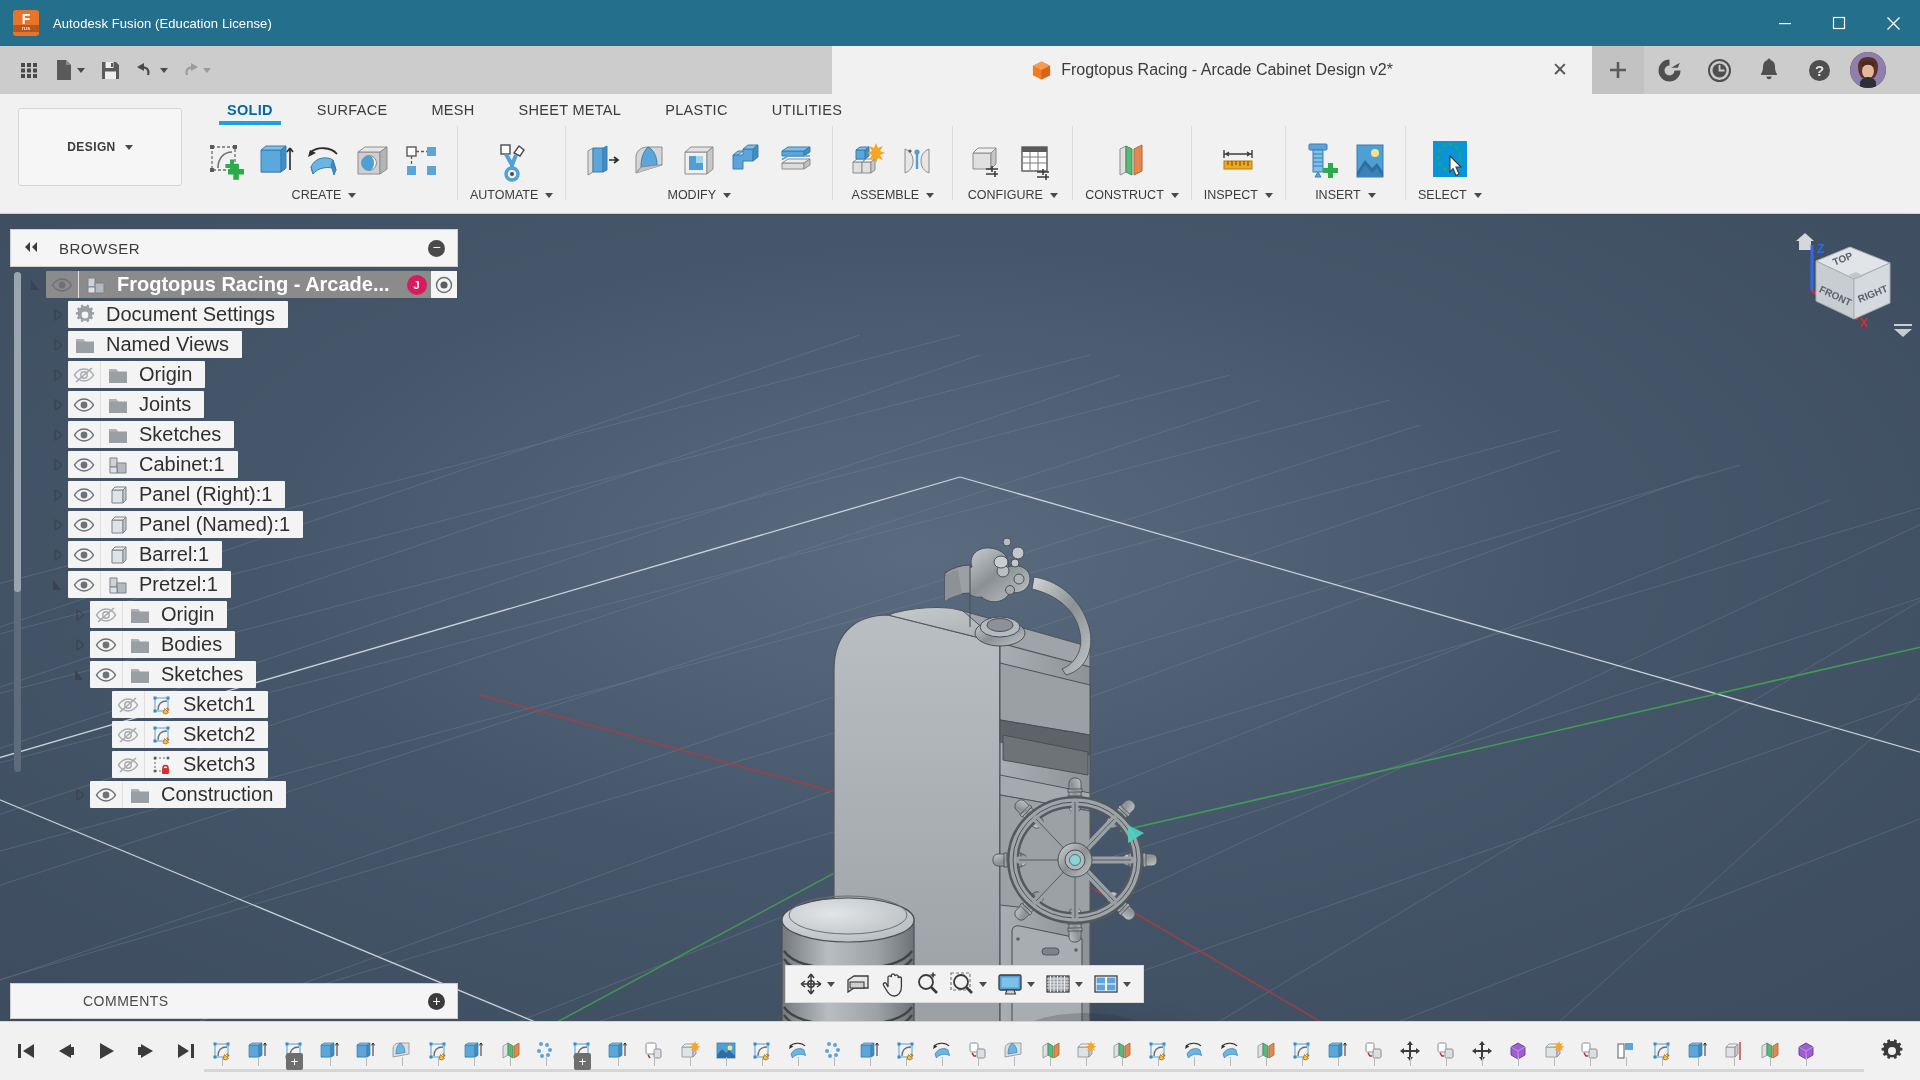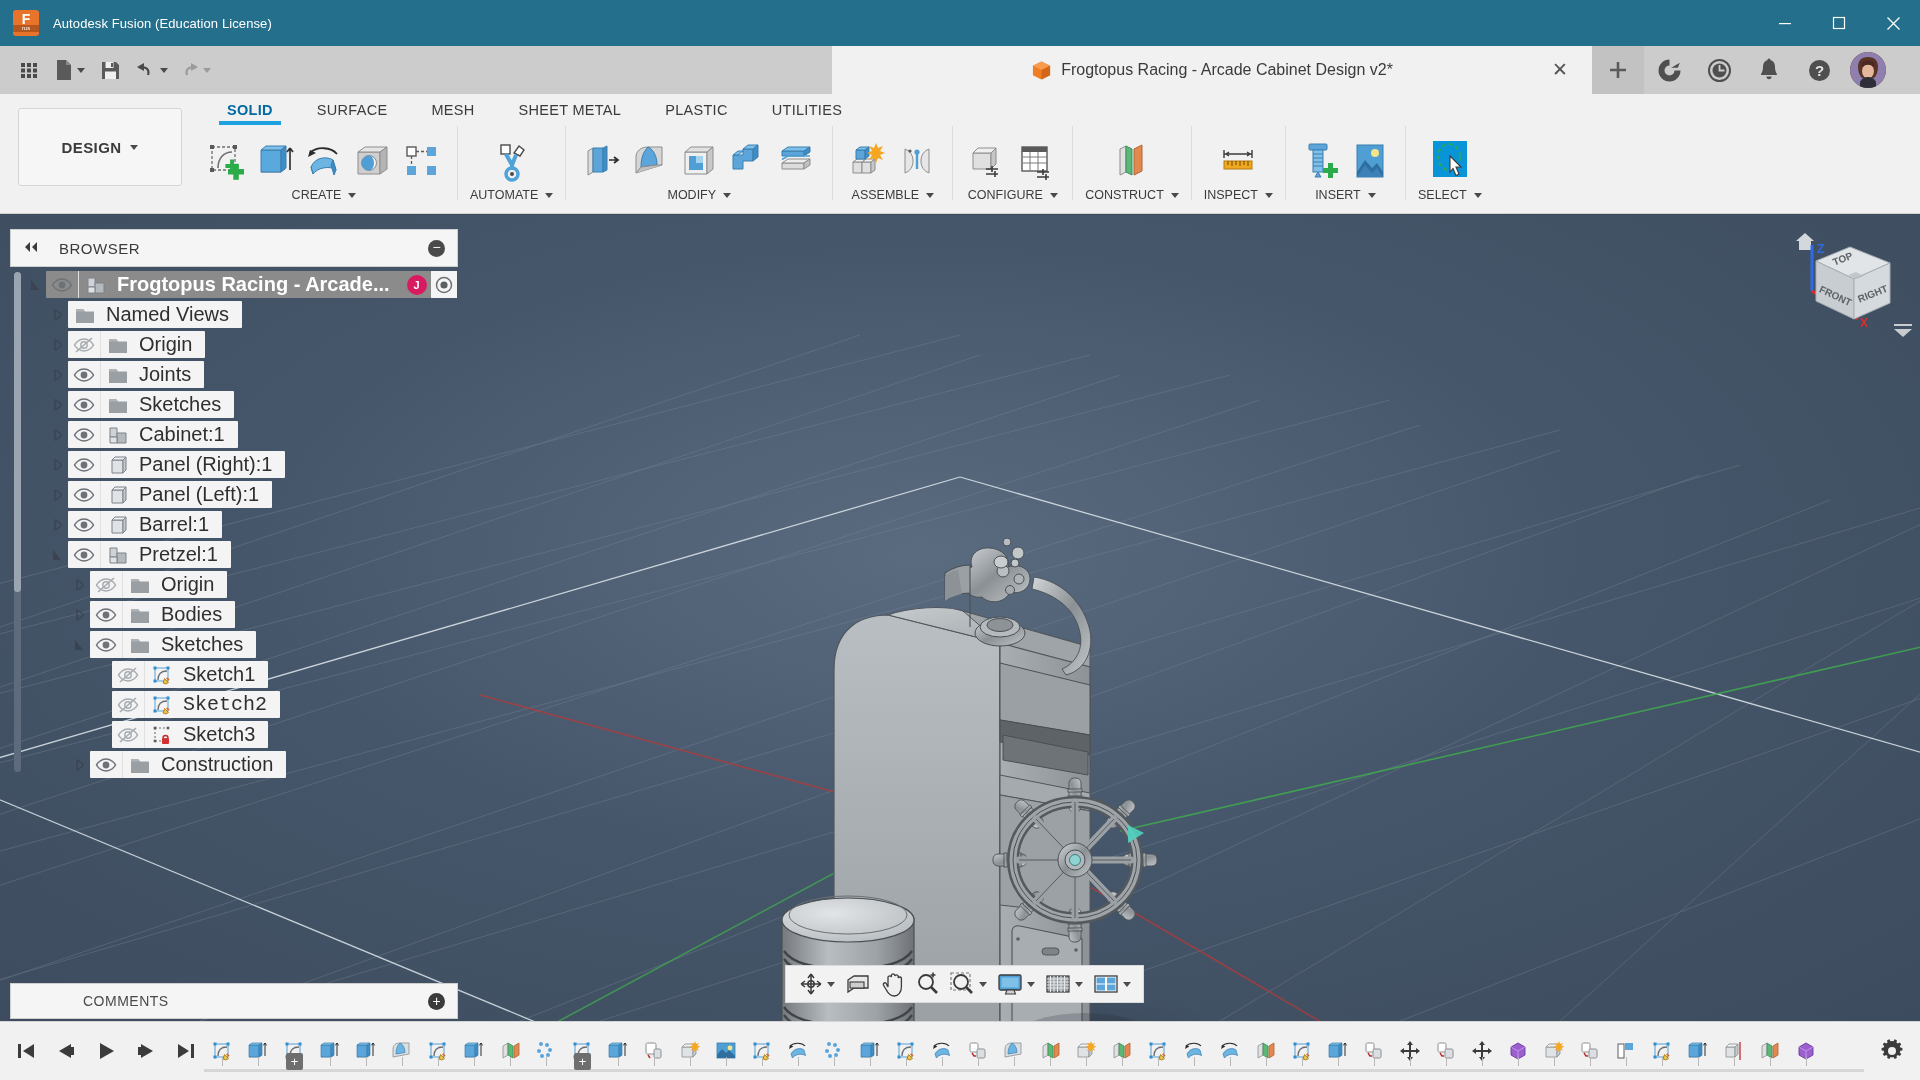--- a/index.html
+++ b/index.html
@@ -59,21 +59,21 @@
             background:#6b4a3a; position:relative; }
 
   
   .ribbon { position:absolute; top:94px; left:0; width:1920px; height:120px; background:#f1f1f1;
             border-bottom:1px solid #d2d2d2; }
   .design-box {
     position:absolute; left:18px; top:14px; width:164px; height:78px;
     border:1px solid #d5d5d5; background:#f6f6f6; border-radius:3px;
     display:flex; align-items:center; justify-content:center; gap:6px;
   }
-  .design-box span { font-size:15px; font-weight:bold; color:#3b3b3b; letter-spacing:.4px;}
+  .design-box span { font-size:12px; font-weight:bold; color:#3b3b3b; letter-spacing:.4px;}
   .tabs { position:absolute; left:205px; top:0px; display:flex; gap:0px; }
   .tab { padding:8px 22px 4px; font-size:14.5px; color:#3b3b3b; letter-spacing:.3px; position:relative; }
   .tab.active { color:#0369a1; font-weight:bold; }
   .tab.active:after { content:""; position:absolute; left:14px; right:14px; bottom:-3px; height:4px; background:#1da1e0; }
 
   .groups { position:absolute; left:196px; top:32px; right:0; height:88px; display:flex; align-items:flex-end; }
   .group { display:flex; flex-direction:column; align-items:center; padding:0 7px; height:86px;
            justify-content:flex-start; position:relative;}
   .group .icons { display:flex; align-items:flex-end; gap:3px; height:58px; padding-top:2px;}
   .group .gl { font-size:12.5px; color:#3b3b3b; display:flex; align-items:center; gap:4px; margin-top:2px;}
@@ -897,70 +897,64 @@
       </div>
       <div class="trow" style="padding-left: 36px;">
         <span class="arrow">
           <svg width="14" height="16" viewBox="0 0 14 16">
             <path d="M5 3 C9 5 11 7 11 8 C11 9 9 11 5 13 Z" fill="none" stroke="#3b4250" stroke-width="1.2"></path>
           </svg>
         </span>
         <span class="chipgroup">
           <span class="ficon">
             <svg width="22" height="22" viewBox="0 0 22 22">
-              <path d="M2 5 h7 l2 2.5 h9 V19 H2 Z" fill="#9a9fa4"></path>
-              <path d="M2 5 h7 l2 2.5 H2 Z" fill="#aeb3b8"></path>
-            </svg>
-          </span>
-          <span class="tlabel">Named Views</span>
+              <path d="M11 2 l1.4 .3 .8 -1.8 2.1 .9 -.4 1.9 1.1 .9 1.7 -.9 1.4 1.8 -1.3 1.4 .4 1.4 1.9 .3 0 2.3 -1.9 .3 -.4 1.4 1.3 1.4 -1.4 1.8 -1.7 -.9 -1.1 .9 .4 1.9 -2.1 .9 -.8 -1.8 -1.4 .3 -1.4 -.3 -.8 1.8 -2.1 -.9 .4 -1.9 -1.1 -.9 -1.7 .9 -1.4 -1.8 1.3 -1.4 -.4 -1.4 -1.9 -.3 0 -2.3 1.9 -.3 .4 -1.4 -1.3 -1.4 1.4 -1.8 1.7 .9 1.1 -.9 -.4 -1.9 2.1 -.9 .8 1.8 Z" fill="#9a9fa4"></path>
+              <circle cx="11" cy="11" r="3.4" fill="#f4f4f4"></circle>
+            </svg>
+          </span>
+          <span class="tlabel">Document Settings</span>
         </span>
       </div>
       <div class="trow" style="padding-left: 36px;">
         <span class="arrow">
           <svg width="14" height="16" viewBox="0 0 14 16">
             <path d="M5 3 C9 5 11 7 11 8 C11 9 9 11 5 13 Z" fill="none" stroke="#3b4250" stroke-width="1.2"></path>
           </svg>
         </span>
         <span class="chipgroup">
-          <span class="eye">
-            <svg width="22" height="22" viewBox="0 0 22 22">
-              <path d="M11 5 C16 5 19.5 9 20.5 11 C19.5 13 16 17 11 17 C6 17 2.5 13 1.5 11 C2.5 9 6 5 11 5 Z" fill="none" stroke="#a6abb0" stroke-width="1.5"></path>
-              <circle cx="11" cy="11" r="3.2" fill="none" stroke="#a6abb0" stroke-width="1.4"></circle>
-              <path d="M3 18 L19 4" stroke="#a6abb0" stroke-width="1.6"></path>
-            </svg>
-          </span>
           <span class="ficon">
             <svg width="22" height="22" viewBox="0 0 22 22">
               <path d="M2 5 h7 l2 2.5 h9 V19 H2 Z" fill="#9a9fa4"></path>
               <path d="M2 5 h7 l2 2.5 H2 Z" fill="#aeb3b8"></path>
             </svg>
           </span>
-          <span class="tlabel">Origin</span>
+          <span class="tlabel">Named Views</span>
         </span>
       </div>
       <div class="trow" style="padding-left: 36px;">
         <span class="arrow">
           <svg width="14" height="16" viewBox="0 0 14 16">
             <path d="M5 3 C9 5 11 7 11 8 C11 9 9 11 5 13 Z" fill="none" stroke="#3b4250" stroke-width="1.2"></path>
           </svg>
         </span>
         <span class="chipgroup">
           <span class="eye">
             <svg width="22" height="22" viewBox="0 0 22 22">
-              <path d="M11 5 C16 5 19.5 9 20.5 11 C19.5 13 16 17 11 17 C6 17 2.5 13 1.5 11 C2.5 9 6 5 11 5 Z" fill="none" stroke="#6d7278" stroke-width="1.5"></path>
-              <circle cx="11" cy="11" r="3.4" fill="#6d7278"></circle>
+              <path d="M11 5 C16 5 19.5 9 20.5 11 C19.5 13 16 17 11 17 C6 17 2.5 13 1.5 11 C2.5 9 6 5 11 5 Z" fill="none" stroke="#a6abb0" stroke-width="1.5"></path>
+              <circle cx="11" cy="11" r="3.2" fill="none" stroke="#a6abb0" stroke-width="1.4"></circle>
+              <path d="M3 18 L19 4" stroke="#a6abb0" stroke-width="1.6"></path>
             </svg>
           </span>
           <span class="ficon">
             <svg width="22" height="22" viewBox="0 0 22 22">
               <path d="M2 5 h7 l2 2.5 h9 V19 H2 Z" fill="#9a9fa4"></path>
               <path d="M2 5 h7 l2 2.5 H2 Z" fill="#aeb3b8"></path>
             </svg>
           </span>
-          <span class="tlabel">Joints</span>
+          <span class="tlabel">Origin</span>
         </span>
       </div>
       <div class="trow" style="padding-left: 36px;">
         <span class="arrow">
           <svg width="14" height="16" viewBox="0 0 14 16">
             <path d="M5 3 C9 5 11 7 11 8 C11 9 9 11 5 13 Z" fill="none" stroke="#3b4250" stroke-width="1.2"></path>
           </svg>
         </span>
         <span class="chipgroup">
           <span class="eye">
@@ -968,67 +962,66 @@
               <path d="M11 5 C16 5 19.5 9 20.5 11 C19.5 13 16 17 11 17 C6 17 2.5 13 1.5 11 C2.5 9 6 5 11 5 Z" fill="none" stroke="#6d7278" stroke-width="1.5"></path>
               <circle cx="11" cy="11" r="3.4" fill="#6d7278"></circle>
             </svg>
           </span>
           <span class="ficon">
             <svg width="22" height="22" viewBox="0 0 22 22">
               <path d="M2 5 h7 l2 2.5 h9 V19 H2 Z" fill="#9a9fa4"></path>
               <path d="M2 5 h7 l2 2.5 H2 Z" fill="#aeb3b8"></path>
             </svg>
           </span>
-          <span class="tlabel">Sketches</span>
+          <span class="tlabel">Joints</span>
         </span>
       </div>
       <div class="trow" style="padding-left: 36px;">
         <span class="arrow">
           <svg width="14" height="16" viewBox="0 0 14 16">
             <path d="M5 3 C9 5 11 7 11 8 C11 9 9 11 5 13 Z" fill="none" stroke="#3b4250" stroke-width="1.2"></path>
           </svg>
         </span>
         <span class="chipgroup">
           <span class="eye">
             <svg width="22" height="22" viewBox="0 0 22 22">
               <path d="M11 5 C16 5 19.5 9 20.5 11 C19.5 13 16 17 11 17 C6 17 2.5 13 1.5 11 C2.5 9 6 5 11 5 Z" fill="none" stroke="#6d7278" stroke-width="1.5"></path>
               <circle cx="11" cy="11" r="3.4" fill="#6d7278"></circle>
             </svg>
           </span>
           <span class="ficon">
             <svg width="22" height="22" viewBox="0 0 22 22">
-              <path d="M3 4 h7 v9 H3 Z" fill="#cfd3d7" stroke="#7d8288"></path>
-              <path d="M10 9 h9 v10 h-9 Z" fill="#b4b9bd" stroke="#7d8288"></path>
-              <path d="M3 13 h7 v6 H3 Z" fill="#dfe3e6" stroke="#7d8288"></path>
-            </svg>
-          </span>
-          <span class="tlabel">Cabinet:1</span>
+              <path d="M2 5 h7 l2 2.5 h9 V19 H2 Z" fill="#9a9fa4"></path>
+              <path d="M2 5 h7 l2 2.5 H2 Z" fill="#aeb3b8"></path>
+            </svg>
+          </span>
+          <span class="tlabel">Sketches</span>
         </span>
       </div>
       <div class="trow" style="padding-left: 36px;">
         <span class="arrow">
           <svg width="14" height="16" viewBox="0 0 14 16">
             <path d="M5 3 C9 5 11 7 11 8 C11 9 9 11 5 13 Z" fill="none" stroke="#3b4250" stroke-width="1.2"></path>
           </svg>
         </span>
         <span class="chipgroup">
           <span class="eye">
             <svg width="22" height="22" viewBox="0 0 22 22">
               <path d="M11 5 C16 5 19.5 9 20.5 11 C19.5 13 16 17 11 17 C6 17 2.5 13 1.5 11 C2.5 9 6 5 11 5 Z" fill="none" stroke="#6d7278" stroke-width="1.5"></path>
               <circle cx="11" cy="11" r="3.4" fill="#6d7278"></circle>
             </svg>
           </span>
           <span class="ficon">
             <svg width="22" height="22" viewBox="0 0 22 22">
-              <path d="M5 6 h11 v13 H5 Z" fill="#dfe3e6" stroke="#7d8288"></path>
-              <path d="M5 6 l3 -3 h11 l-3 3 Z" fill="#eef1f3" stroke="#7d8288"></path>
-              <path d="M16 6 l3 -3 v13 l-3 3 Z" fill="#c3c8cc" stroke="#7d8288"></path>
-            </svg>
-          </span>
-          <span class="tlabel">Panel (Right):1</span>
+              <path d="M3 4 h7 v9 H3 Z" fill="#cfd3d7" stroke="#7d8288"></path>
+              <path d="M10 9 h9 v10 h-9 Z" fill="#b4b9bd" stroke="#7d8288"></path>
+              <path d="M3 13 h7 v6 H3 Z" fill="#dfe3e6" stroke="#7d8288"></path>
+            </svg>
+          </span>
+          <span class="tlabel">Cabinet:1</span>
         </span>
       </div>
       <div class="trow" style="padding-left: 36px;">
         <span class="arrow">
           <svg width="14" height="16" viewBox="0 0 14 16">
             <path d="M5 3 C9 5 11 7 11 8 C11 9 9 11 5 13 Z" fill="none" stroke="#3b4250" stroke-width="1.2"></path>
           </svg>
         </span>
         <span class="chipgroup">
           <span class="eye">
@@ -1037,21 +1030,44 @@
               <circle cx="11" cy="11" r="3.4" fill="#6d7278"></circle>
             </svg>
           </span>
           <span class="ficon">
             <svg width="22" height="22" viewBox="0 0 22 22">
               <path d="M5 6 h11 v13 H5 Z" fill="#dfe3e6" stroke="#7d8288"></path>
               <path d="M5 6 l3 -3 h11 l-3 3 Z" fill="#eef1f3" stroke="#7d8288"></path>
               <path d="M16 6 l3 -3 v13 l-3 3 Z" fill="#c3c8cc" stroke="#7d8288"></path>
             </svg>
           </span>
-          <span class="tlabel">Panel (Left):1</span>
+          <span class="tlabel">Panel (Right):1</span>
+        </span>
+      </div>
+      <div class="trow" style="padding-left: 36px;">
+        <span class="arrow">
+          <svg width="14" height="16" viewBox="0 0 14 16">
+            <path d="M5 3 C9 5 11 7 11 8 C11 9 9 11 5 13 Z" fill="none" stroke="#3b4250" stroke-width="1.2"></path>
+          </svg>
+        </span>
+        <span class="chipgroup">
+          <span class="eye">
+            <svg width="22" height="22" viewBox="0 0 22 22">
+              <path d="M11 5 C16 5 19.5 9 20.5 11 C19.5 13 16 17 11 17 C6 17 2.5 13 1.5 11 C2.5 9 6 5 11 5 Z" fill="none" stroke="#6d7278" stroke-width="1.5"></path>
+              <circle cx="11" cy="11" r="3.4" fill="#6d7278"></circle>
+            </svg>
+          </span>
+          <span class="ficon">
+            <svg width="22" height="22" viewBox="0 0 22 22">
+              <path d="M5 6 h11 v13 H5 Z" fill="#dfe3e6" stroke="#7d8288"></path>
+              <path d="M5 6 l3 -3 h11 l-3 3 Z" fill="#eef1f3" stroke="#7d8288"></path>
+              <path d="M16 6 l3 -3 v13 l-3 3 Z" fill="#c3c8cc" stroke="#7d8288"></path>
+            </svg>
+          </span>
+          <span class="tlabel">Panel (Named):1</span>
         </span>
       </div>
       <div class="trow" style="padding-left: 36px;">
         <span class="arrow">
           <svg width="14" height="16" viewBox="0 0 14 16">
             <path d="M5 3 C9 5 11 7 11 8 C11 9 9 11 5 13 Z" fill="none" stroke="#3b4250" stroke-width="1.2"></path>
           </svg>
         </span>
         <span class="chipgroup">
           <span class="eye">
@@ -1181,21 +1197,21 @@
                 <rect x="2.5" y="15.5" width="3" height="3"></rect>
               </g>
               <path d="M7 16 C7 10 10 7 16 7" stroke="#6a6f74" stroke-width="1.3" fill="none"></path>
               <path d="M12 19 l1.5 -4.5 l4 4 L15 20 Z" fill="#f0c040" stroke="#9a7a10" stroke-width=".8"></path>
               <path d="M16.2 13.2 l2.4 2.4 l-1.2 1.2 l-2.4 -2.4 Z" fill="#e06b2e"></path>
             </svg>
           </span>
           <span class="tlabel">Sketch1</span>
         </span>
       </div>
-      <div class="trow" style="padding-left: 80px; font-family: Liberation Mono, monospace;">
+      <div class="trow" style="padding-left: 80px;">
         <span class="arrow"></span>
         <span class="chipgroup">
           <span class="eye">
             <svg width="22" height="22" viewBox="0 0 22 22">
               <path d="M11 5 C16 5 19.5 9 20.5 11 C19.5 13 16 17 11 17 C6 17 2.5 13 1.5 11 C2.5 9 6 5 11 5 Z" fill="none" stroke="#a6abb0" stroke-width="1.5"></path>
               <circle cx="11" cy="11" r="3.2" fill="none" stroke="#a6abb0" stroke-width="1.4"></circle>
               <path d="M3 18 L19 4" stroke="#a6abb0" stroke-width="1.6"></path>
             </svg>
           </span>
           <span class="ficon">

